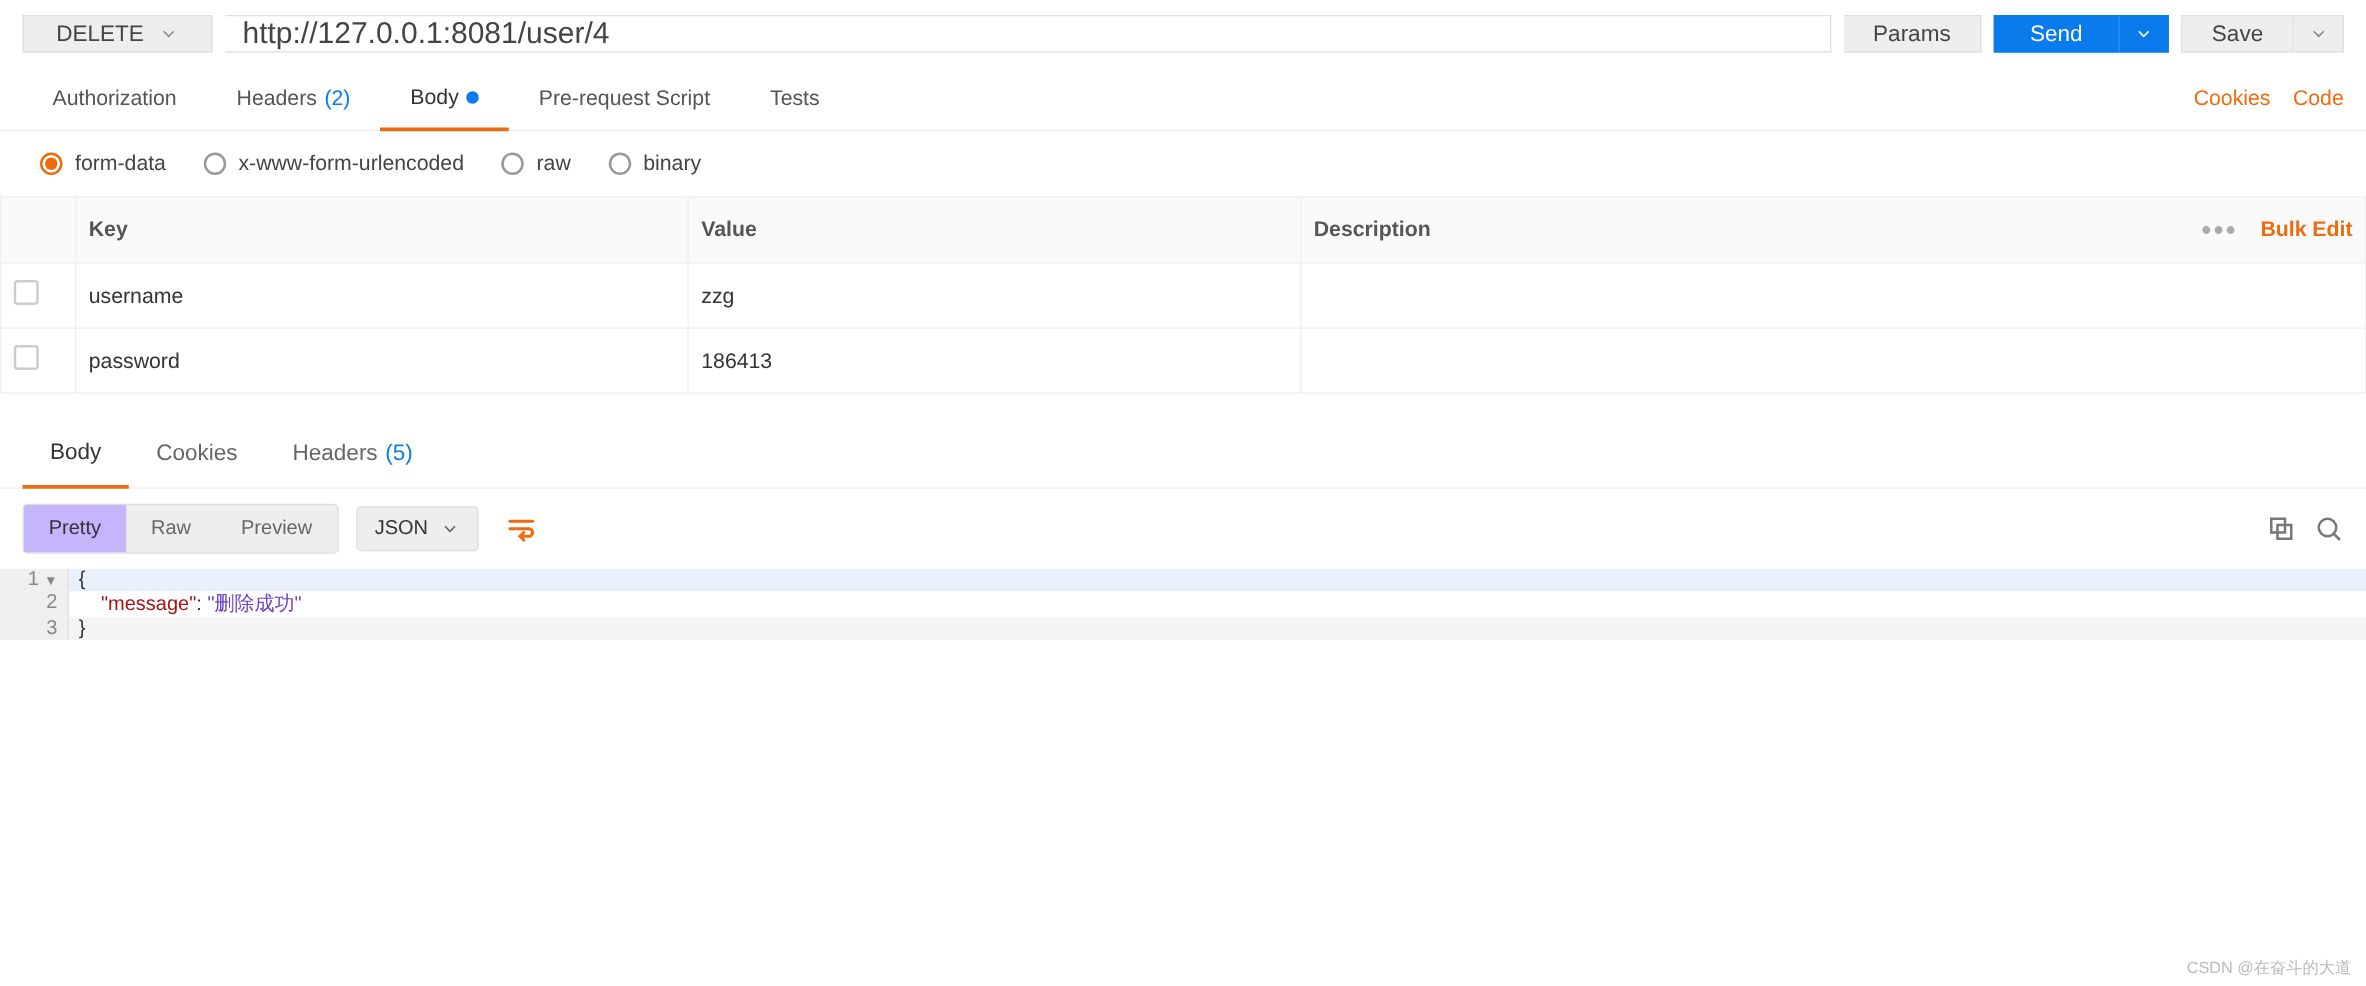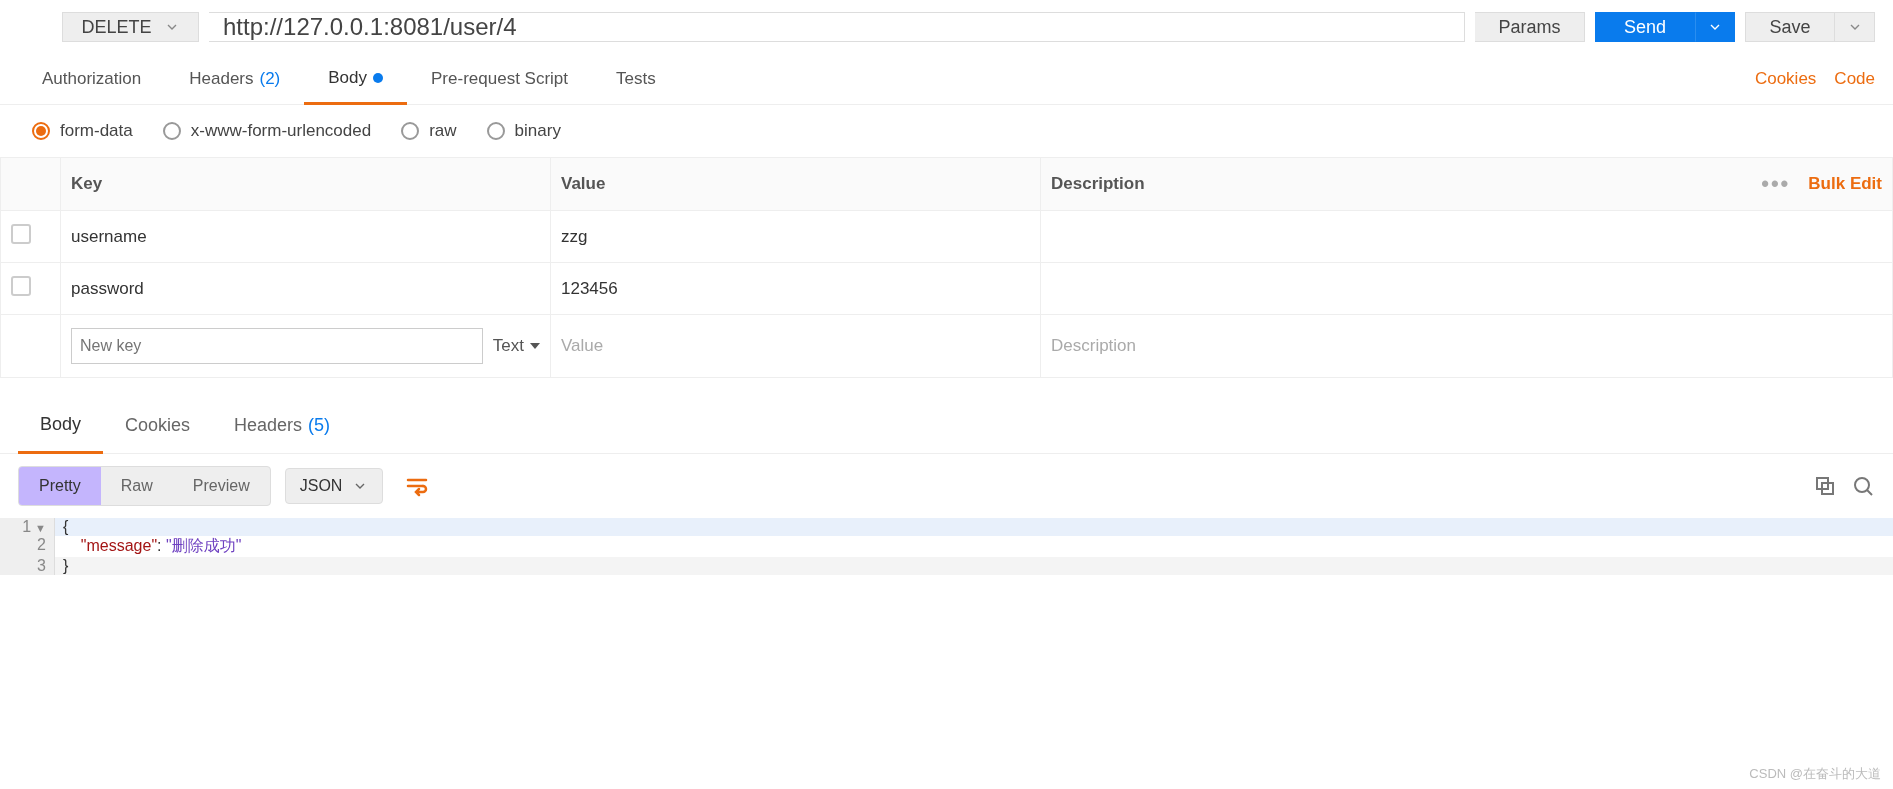--- a/index.html
+++ b/index.html
@@ -1,19 +1,19 @@
 <!DOCTYPE html>
 <html><head>
 <meta charset="utf-8">
 <style>
 * { box-sizing: border-box; margin: 0; padding: 0; font-family: "Helvetica Neue", Arial, sans-serif; }
 body { background: #fff; color: #333; font-size: 14px; }
 
 .request-bar { display: flex; padding: 12px 18px; gap: 10px; align-items: stretch; }
-.method-select { background: #eee; border: 1px solid #ddd; display: flex; align-items: center; justify-content: center; gap: 12px; width: 137px; font-size: 18px; color: #444; cursor: pointer; margin-left: 44px; }
+.method-select { background: #eee; border: 1px solid #ddd; display: flex; align-items: center; justify-content: center; gap: 12px; width: 152px; font-size: 18px; color: #444; cursor: pointer; }
 .url-input { flex: 1; display: flex; align-items: center; }
 .url-input input { width: 100%; height: 100%; border: 1px solid #ddd; border-left: none; padding: 0 14px; font-size: 24px; color: #444; outline: none; }
 .btn { display: flex; align-items: center; justify-content: center; border: 1px solid #ddd; background: #eee; font-size: 18px; color: #444; cursor: pointer; }
 .params-btn { width: 110px; border-left: none; }
 .send-btn { background: #097bed; color: #fff; border-color: #097bed; width: 100px; font-weight: 500; }
 .send-dd { background: #097bed; color: #fff; border-color: #097bed; border-left: 1px solid #2a8ef0; width: 40px; }
 .save-btn { width: 90px; }
 .save-dd { width: 40px; border-left: none; }
 .btn-group { display: flex; }
 
@@ -159,38 +159,22 @@
   </tr>
   <tr>
     <td class="col-check"><span class="checkbox"></span></td>
     <td>username</td>
     <td>zzg</td>
     <td></td>
   </tr>
   <tr>
     <td class="col-check"><span class="checkbox"></span></td>
     <td>password</td>
-    <td>123456</td>
+    <td>186413</td>
     <td></td>
-  </tr>
-  <tr>
-    <td class="col-check"></td>
-    <td class="newkey-cell">
-      <div style="display:flex;align-items:center;gap:10px">
-        <input type="text" style="flex: 1 1 0%;" placeholder="New key">
-        <span class="type-dd">
-          <span>Text</span>
-          <svg width="10" height="10" viewBox="0 0 10 10">
-                <polygon points="0,2 10,2 5,8" fill="#555"></polygon>
-              </svg>
-        </span>
-      </div>
-    </td>
-    <td><span class="placeholder">Value</span></td>
-    <td><span class="placeholder">Description</span></td>
   </tr>
 </tbody>
   </table>
 
 <div class="resp-tabs">
   <div class="resp-tab active">Body</div>
   <div class="resp-tab">Cookies</div>
   <div class="resp-tab">
     <span>Headers</span>
     <span class="badge-count">(5)</span>

